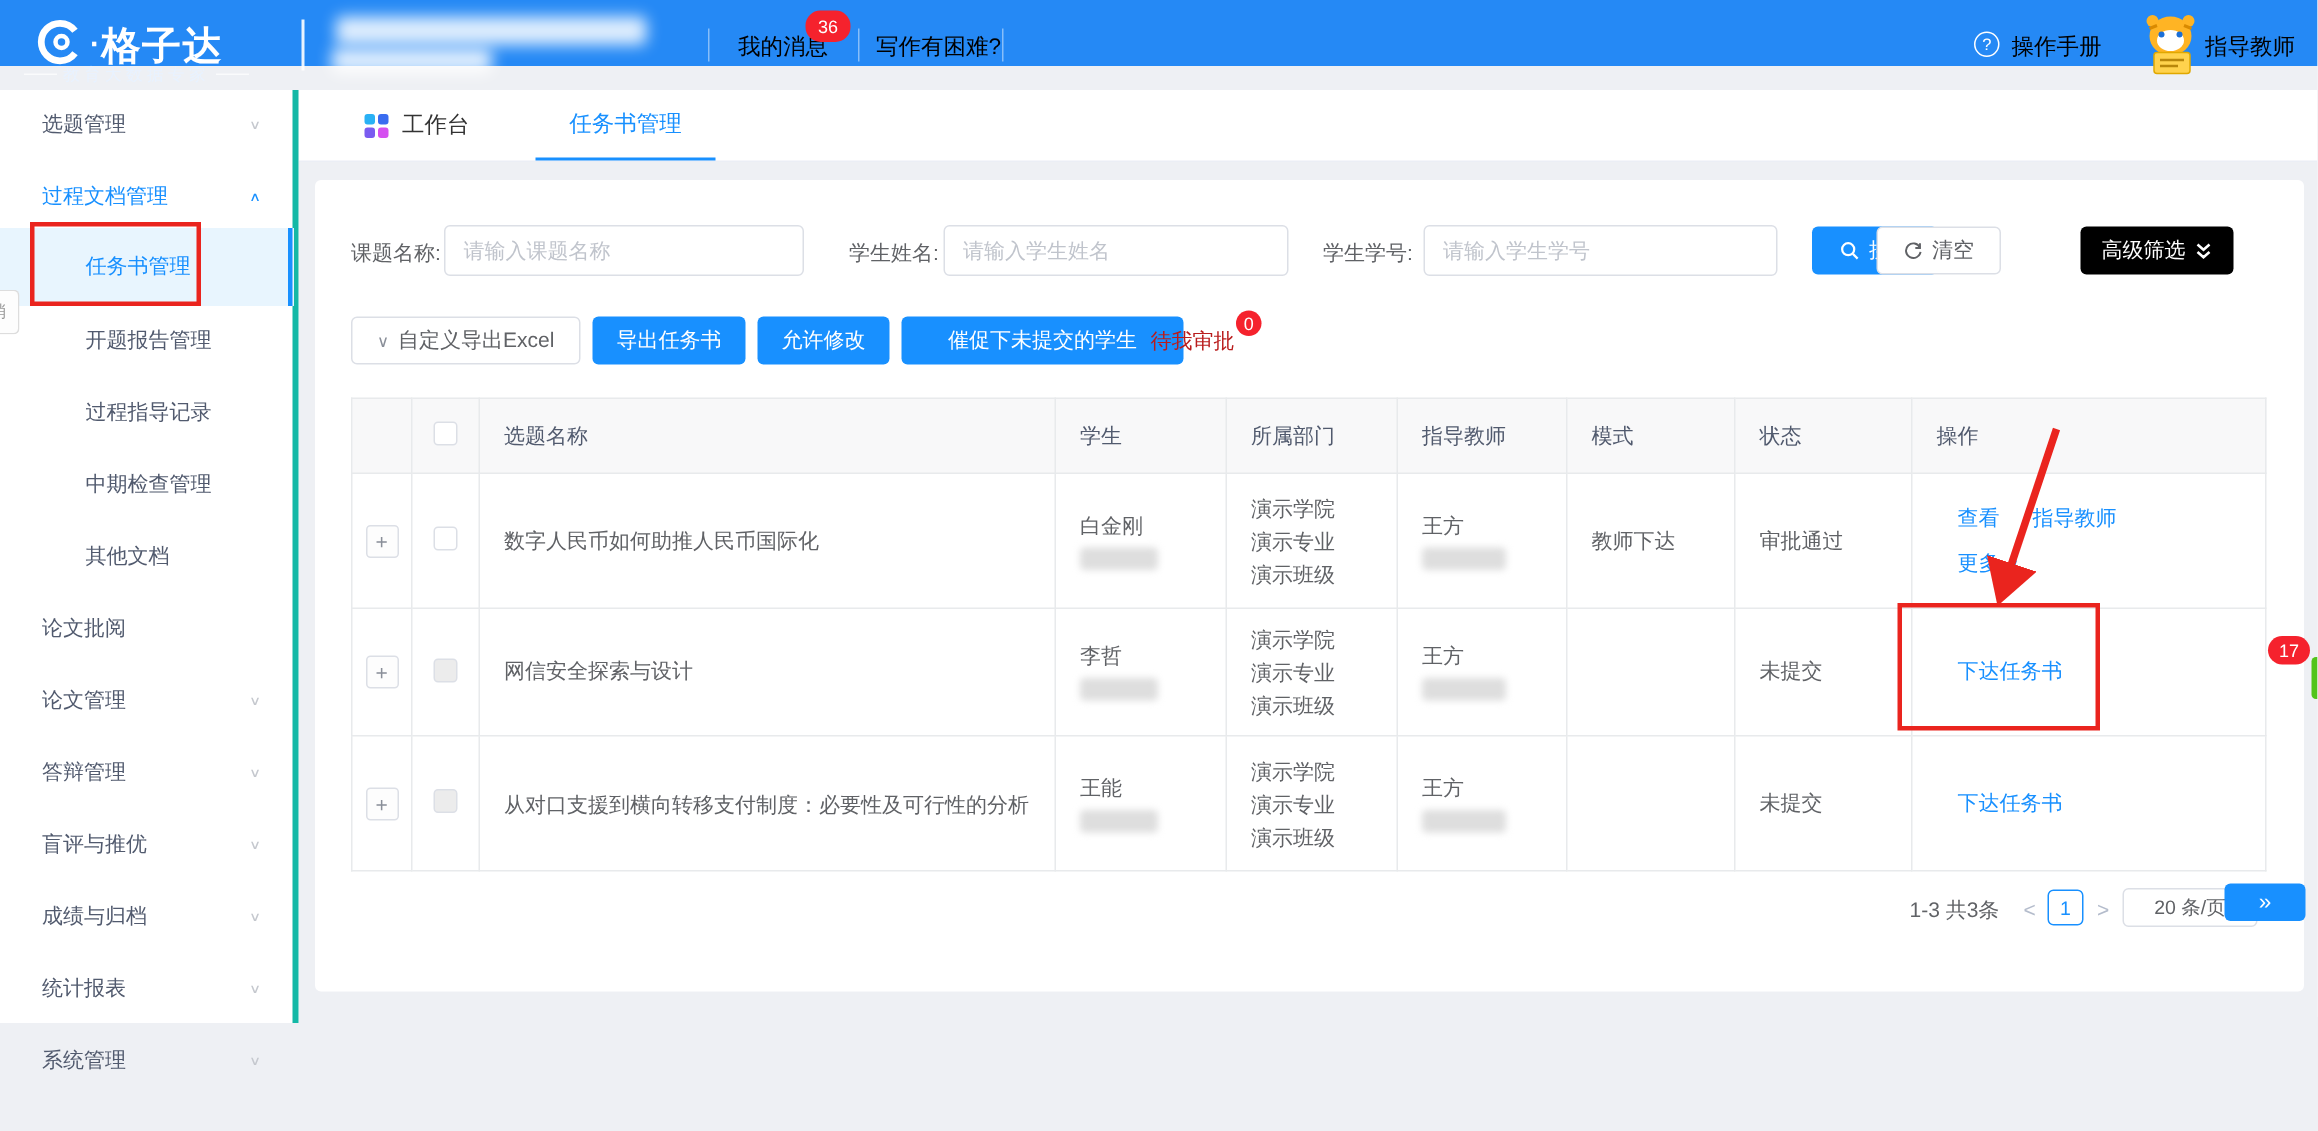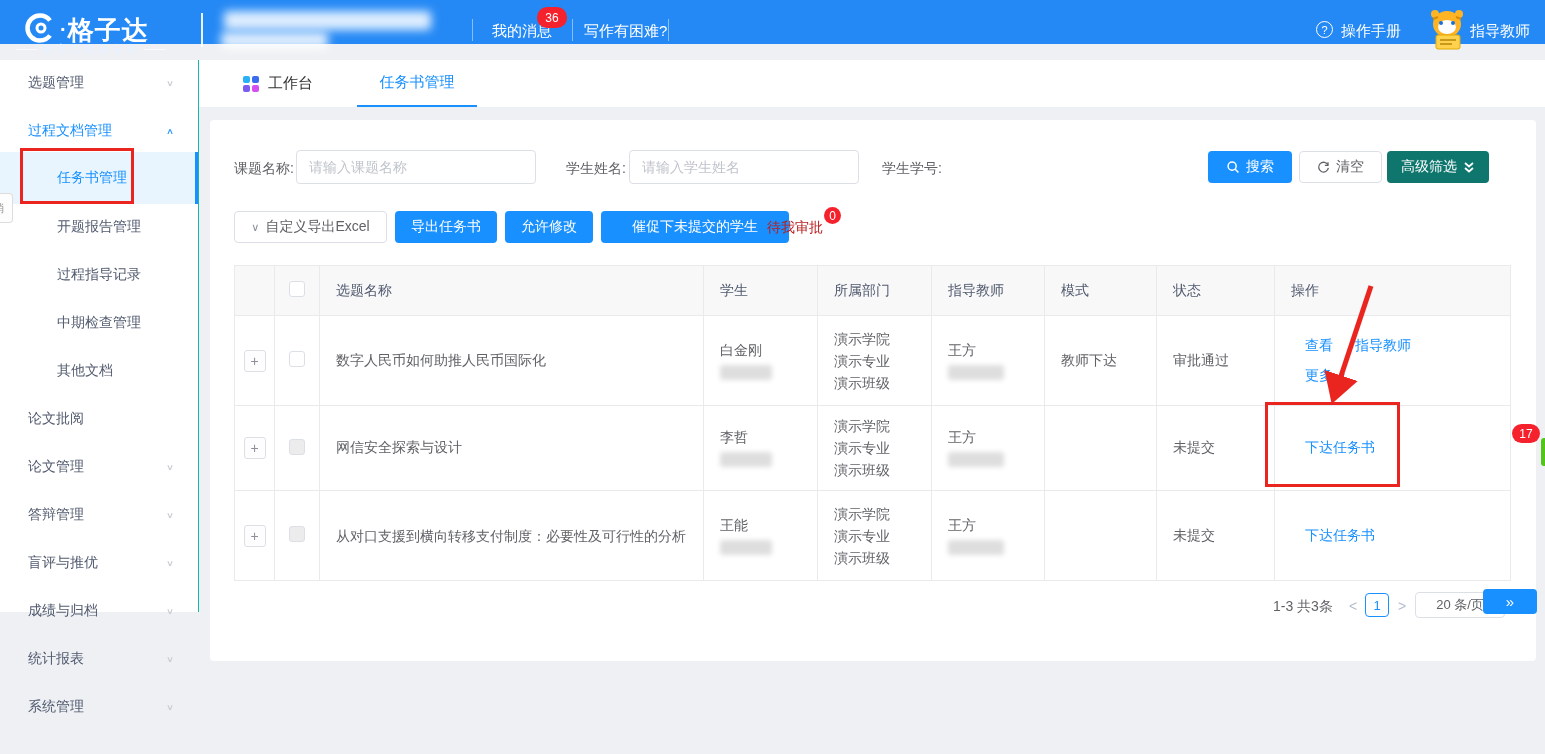--- a/index.html
+++ b/index.html
@@ -8,46 +8,46 @@
   .page { position:relative; width:1545px; height:754px; }
 
   
   .header { left:0; top:0; width:1545px; height:44px; background:#2589f5; z-index:30; }
   .logo-title { left:60px; top:13px; color:#fff; font-size:26px; font-weight:bold; letter-spacing:1px; }
   .logo-sub { left:16px; top:42px; width:150px; color:#e8f2ff; font-size:11px; letter-spacing:3px; text-align:center; display:flex; align-items:center; gap:4px; }
   .logo-sub:before,.logo-sub:after { content:""; flex:1; height:1px; background:rgba(255,255,255,.7); }
   .hsep { width:2px; background:rgba(255,255,255,.9); }
   .hdiv { width:1px; background:rgba(255,255,255,.45); }
   .blurpill { background:rgba(255,255,255,.85); border-radius:4px; filter:blur(5px); }
-  .hnav { color:#ffffff; font-size:15px; cursor:pointer; }
+  .hnav { color:#000000; font-size:15px; cursor:pointer; }
   .badge { background:#f5222d; color:#fff; border-radius:10px; font-size:12px; display:flex; align-items:center; justify-content:center; }
   .qicon { width:17px; height:17px; border:1.4px solid #fff; border-radius:50%; color:#fff; font-size:11px; display:flex; align-items:center; justify-content:center; }
 
   
-  .sidebar { left:0; top:60px; width:199px; height:552px; background:#fff; border-right:1px solid #14b8a6; z-index:20; }
+  .sidebar { left:0; top:60px; width:199px; height:622px; background:#fff; border-right:4px solid #14b8a6; z-index:20; }
   .side-item { position:absolute; left:0; width:196px; height:28px; display:flex; align-items:center; padding-left:28px; font-size:14px; color:#515a6e; cursor:pointer; }
   .side-item.child { padding-left:57px; }
   .side-item .chev { position:absolute; right:22px; font-size:11px; color:#c5c8ce; transform:scaleY(.75); }
   .side-active-bg { left:0; top:92px; width:196px; height:52px; background:#e8f5fe; }
   .side-active-bar { right:0; top:92px; width:3px; height:52px; background:#1890ff; }
   .blue { color:#1890ff !important; }
 
   
   .tabbar { left:199px; top:60px; width:1346px; height:48px; background:#fff; border-bottom:1px solid #ebeef5; z-index:10; }
   .gridicon { display:inline-grid; grid-template-columns:7px 7px; grid-gap:2px; }
   .gridicon i { width:7px; height:7px; border-radius:2px; }
   .card { left:210px; top:120px; width:1326px; height:541px; background:#fff; border-radius:4px; z-index:5;padding-left:42px; }
 
   .flabel { font-size:14px; color:#606266; }
   .finput { border:1px solid #dcdfe6; border-radius:4px; font-size:14px; color:#606266; padding:0 12px; outline:none; font-family:"Liberation Sans",sans-serif; }
   .finput::placeholder { color:#c0c4cc; }
   .btn { display:flex; align-items:center; justify-content:center; gap:6px; border-radius:4px; font-size:14px; cursor:pointer; border:none; font-family:"Liberation Sans",sans-serif; }
   .btn-blue { background:#1890ff; color:#fff; }
   .btn-white { background:#fff; color:#606266; border:1px solid #dcdfe6; }
-  .btn-orange { background:#0f766e; color:#fff; }
+  .btn-orange { background:#000000; color:#fff; }
 
   
   table.grid { border-collapse:collapse; table-layout:fixed; width:1276px; font-size:14px; color:#606266; }
   table.grid th, table.grid td { border:1px solid #e8eaec; padding:0 0 0 16px; text-align:left; vertical-align:middle; font-weight:normal; }
   table.grid th { background:#f8f8f9; color:#515a6e; height:50px; }
   .cell-center { text-align:center !important; padding:0 !important; }
   .expand-btn { display:inline-flex; width:22px; height:22px; border:1px solid #dcdfe6; border-radius:3px; background:#fdfdfd; color:#8a8f99; font-size:14px; align-items:center; justify-content:center; cursor:pointer; }
   .cbx { display:inline-block; width:16px; height:16px; border:1px solid #dcdfe6; border-radius:3px; background:#fff; cursor:pointer; }
   .cbx.gray { background:#ececec; }
   .namepill { width:52px; height:15px; background:#dedede; border-radius:3px; filter:blur(2.5px); margin-top:5px; }
@@ -188,29 +188,30 @@
     </div>
   </div>
 
   <div class="abs card">
 
     <div class="abs flabel" style="left:24px;top:40px">课题名称:</div>
     <input class="abs finput" style="left: 86px; top: 30px; width: 240px; height: 34px;" placeholder="请输入课题名称">
     <div class="abs flabel" style="left:356px;top:40px">学生姓名:</div>
     <input class="abs finput" style="left: 419px; top: 30px; width: 230px; height: 34px;" placeholder="请输入学生姓名">
     <div class="abs flabel" style="left:672px;top:40px">学生学号:</div>
+    <input class="abs finput" style="left: 739px; top: 30px; width: 236px; height: 34px;" placeholder="请输入学生学号">
 
     <button class="abs btn btn-blue" style="left:998px;top:31px;width:84px;height:32px">
       <svg width="14" height="14" viewBox="0 0 16 16">
           <circle cx="7" cy="7" r="4.6" stroke="#fff" fill="none" stroke-width="1.7"></circle>
           <line x1="10.6" y1="10.6" x2="14.2" y2="14.2" stroke="#fff" stroke-width="1.7"></line>
         </svg>
       <span>搜索</span>
     </button>
-    <button class="abs btn btn-white" style="left:1089px;top:31px;width:83px;height:32px">
+    <button class="abs btn btn-white" style="left:1041px;top:31px;width:83px;height:32px">
       <svg width="13" height="13" viewBox="0 0 16 16">
           <path d="M13.5 5 A6 6 0 1 0 14 8.5" fill="none" stroke="#606266" stroke-width="1.6"></path>
           <path d="M13.5 1.5 v3.8 h-3.8" fill="none" stroke="#606266" stroke-width="1.6"></path>
         </svg>
       <span>清空</span>
     </button>
     <button class="abs btn btn-orange" style="left:1177px;top:31px;width:102px;height:32px">
       <span>高级筛选</span>
       <svg width="12" height="13" viewBox="0 0 12 13">
           <path d="M2 2 L6 5.5 L10 2 M2 7 L6 10.5 L10 7" fill="none" stroke="#fff" stroke-width="1.7"></path>

